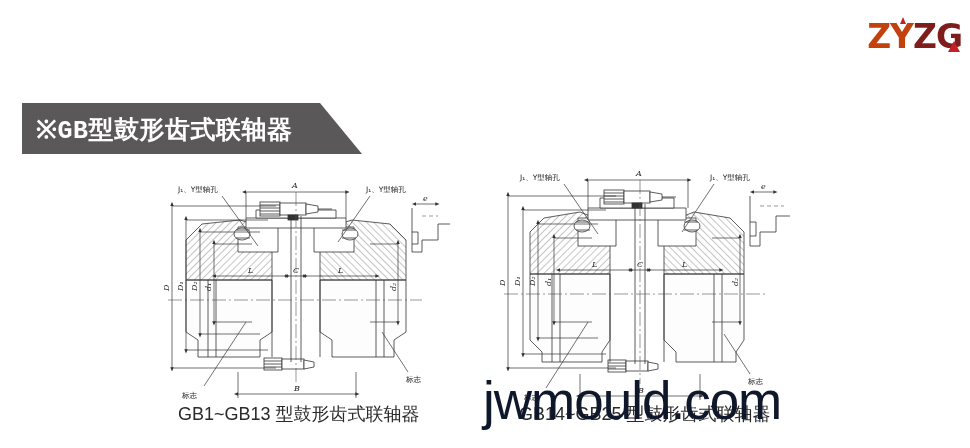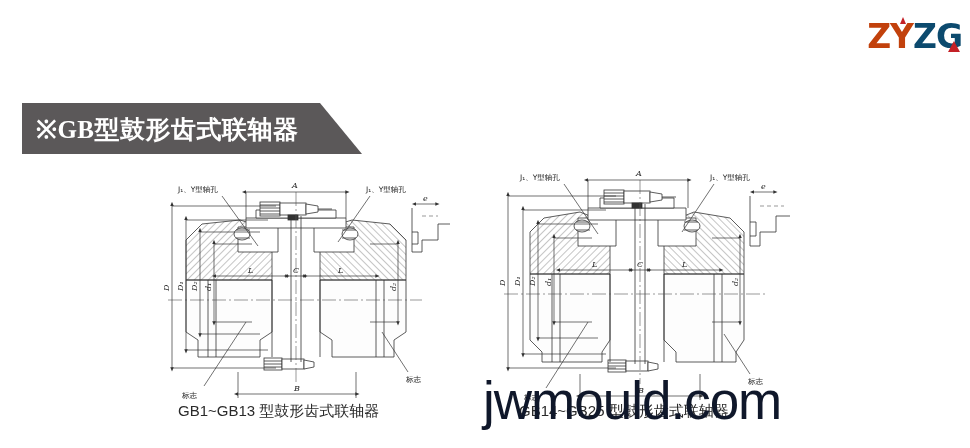--- a/index.html
+++ b/index.html
@@ -30,21 +30,21 @@
   #logo .logo-text {
     font-family: "DejaVu Sans", sans-serif;
     font-weight: bold;
     font-size: 33px;
     letter-spacing: -1px;
     line-height: 1;
     position: relative;
     white-space: nowrap;
   }
   #logo .lg-red { color: #c2410c; }
-  #logo .lg-blue { color: #0c4a6e; }
+  #logo .lg-blue { color: #7f1d1d; }
   #logo .lg-tick {
     position: absolute;
     top: -3px;
     left: 33px;
     width: 0; height: 0;
     border-left: 3px solid transparent;
     border-right: 3px solid transparent;
     border-bottom: 7px solid #c42127;
   }
   #logo .lg-tri {
@@ -64,41 +64,41 @@
     top: 103px;
     width: 340px;
     height: 51px;
     background: #5b5859;
     clip-path: polygon(0 0, 298px 0, 340px 51px, 0 51px);
     display: flex;
     align-items: center;
   }
   #banner .banner-label {
     color: #ffffff;
-    font-family: Liberation Serif, serif;
+    font-family: Liberation Mono, monospace;
     font-weight: bold;
     font-size: 25px;
     letter-spacing: 0.5px;
     padding-left: 14px;
     white-space: nowrap;
   }
 
   
   .figure {
     position: absolute;
   }
   #figure-left  { left: 160px; top: 172px; width: 290px; height: 238px; }
   #figure-right { left: 492px; top: 162px; width: 300px; height: 248px; }
 
   .figure svg { display: block; }
 
   .caption {
     position: absolute;
     font-family: "Liberation Sans", sans-serif;
-    font-size: 15px;
+    font-size: 18px;
     color: #2a2a2a;
     white-space: nowrap;
   }
   #caption-left  { left: 178px; top: 402px; }
   #caption-right { left: 519px; top: 402px; text-align: center; }
 
   
   #watermark {
     position: absolute;
     left: 483px;

